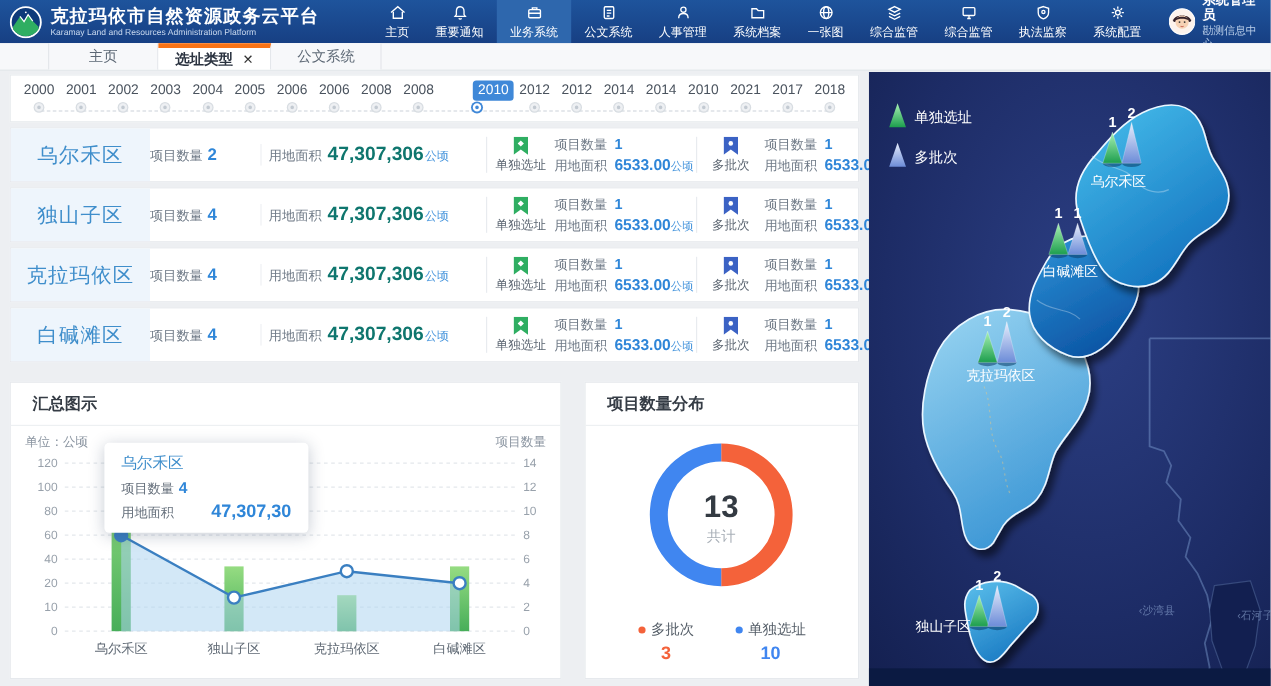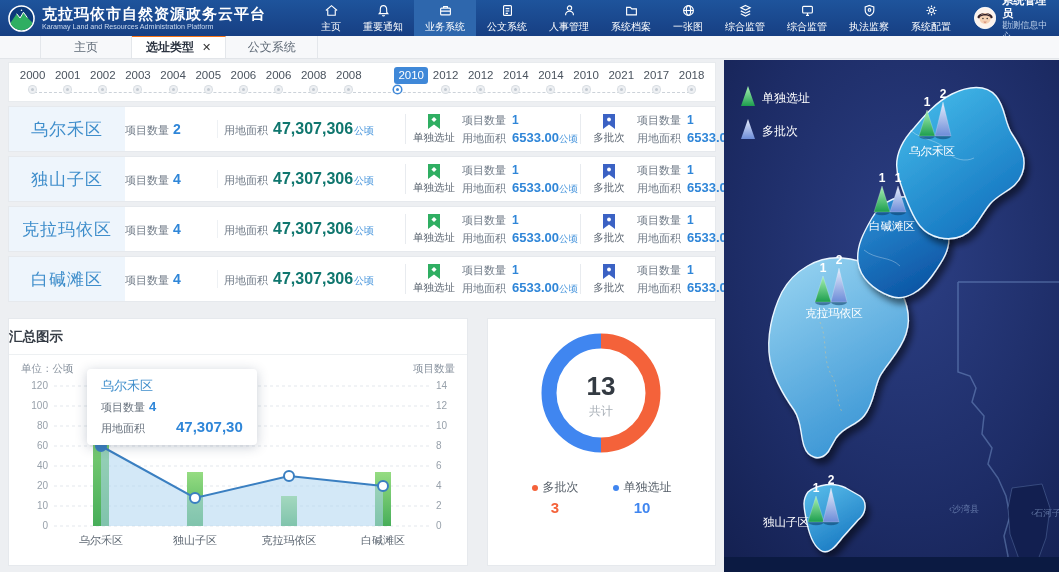--- a/index.html
+++ b/index.html
@@ -23,21 +23,21 @@
   #user { display:flex; align-items:center; gap:6px; padding:0 10px 0 12px; }
   #user .un { font-size:11px; font-weight:bold; line-height:13px; }
   #user .ud { font-size:9px; color:#bcd0ea; line-height:11px; }
 
   
   #tabbar { position:absolute; left:0; top:36px; width:1059px; height:23px; background:#f7f8fa;
     border-bottom:1px solid #e2e5e9; display:flex; }
   .tab { min-width:92px; padding:0 14px; display:flex; align-items:center; justify-content:center;
     gap:8px; font-size:12px; color:#5d6875; border-right:1px solid #e4e7eb; cursor:pointer; background:#f7f8fa; }
   .tab:first-child { border-left:1px solid #e4e7eb; margin-left:40px; }
-  .tab.active { background:#fff; color:#2b3340; border-top:1px solid #f97316; font-weight:bold;align-items:center; }
+  .tab.active { background:#fff; color:#2b3340; border-top:4px solid #f97316; font-weight:bold;align-items:center; }
   .tab .close { font-size:11px; font-weight:bold; color:#333; cursor:pointer; }
 
   
   #timeline { position:absolute; left:8px; top:62px; width:708px; height:40px; background:#fff;
     border:1px solid #e8ebee; padding:4px 6px 0 6px; }
   #years { display:flex; position:relative; height:34px; }
   .year { flex:1 1 0; display:flex; flex-direction:column; align-items:center; cursor:pointer; position:relative; }
   .year .yl { font-size:11.5px; color:#4a535e; height:17px; line-height:15px; padding:1px 4px; border-radius:3px; }
   .year.sel .yl { background:#3f88d8; color:#fff;margin-left:28px; }
   #dash-line { position:absolute; left:2.7%; right:2.7%; top:25px; border-top:1px dashed #ccd2d9; }
@@ -66,21 +66,21 @@
   .mini .mv2 { color:#2f86d8; font-size:13px; font-weight:bold; }
   .mini .munit { color:#4a97dd; font-size:9.5px; font-weight:normal; }
   .list-btn { margin-left:6px; width:86px; height:27px; background:#f4f5f7; border:1px solid #dde1e6;
     border-radius:3px; color:#4a5560; font-size:12px; display:flex; align-items:center; justify-content:center;
     gap:5px; cursor:pointer; flex:0 0 auto; }
 
   
   .card { position:absolute; background:#fff; border:1px solid #e6e9ed; }
   #chart-card { left:8px; top:318px; width:460px; height:248px; }
   #donut-card { left:487px; top:318px; width:229px; height:248px; }
-  .card-title { font-size:13.5px; color:#353c45; font-weight:bold; padding:9px 0 8px; border-bottom:1px solid #edf0f2; }
+  .card-title { font-size:13.5px; color:#353c45; font-weight:bold; padding:9px 18px 8px; border-bottom:1px solid #edf0f2; }
   #axis-labels { display:flex; justify-content:space-between; padding:7px 12px 0; font-size:10.5px; color:#8b95a1; }
   #summary-chart { display:block; margin:2px auto 0; }
   #tooltip { position:absolute; left:78px; top:50px; background:#fff; border-radius:4px;
     box-shadow:0 2px 12px rgba(40,60,90,.25); padding:8px 14px 9px; z-index:5; }
   #tooltip .tt-title { color:#3f8ecb; font-size:13px; margin-bottom:4px; }
   #tooltip .tt-row { font-size:11px; color:#66707c; margin-top:3px; }
   #tooltip .tt-row b { color:#2f86d8; font-size:13px; margin-left:4px; }
   #tooltip .tt-row.big b { font-size:15px;margin-left:31px; }
   #donut-wrap { position:relative; }
   #donut-legend { display:flex; justify-content:center; gap:34px; margin-top:6px; }
@@ -552,20 +552,21 @@
       <div class="tt-row">
         <span>项目数量</span><b>4</b>
       </div>
       <div class="tt-row big">
         <span>用地面积</span><b>47,307,30</b>
       </div>
     </div>
   </div>
 
   <div id="donut-card" class="card">
+    <div class="card-title">项目数量分布</div>
     <div id="donut-wrap">
       <svg id="donut-svg" width="227" height="150" viewBox="0 0 227 150">
           <path d="M113,22 A52,52 0 0 1 113.0090757120643,125.9999992079947" fill="none" stroke="#f4623a" stroke-width="15"></path>
           <path d="M113,126 A52,52 0 0 1 112.9909242879357,22.000000792005288" fill="none" stroke="#4086f0" stroke-width="15"></path>
           <text x="113" y="76" text-anchor="middle" font-size="26" font-weight="bold" fill="#333a42">13</text>
           <text x="113" y="96" text-anchor="middle" font-size="12" fill="#a8afb7">共计</text>
         </svg>
     </div>
     <div id="donut-legend">
         <div class="dl-item">

